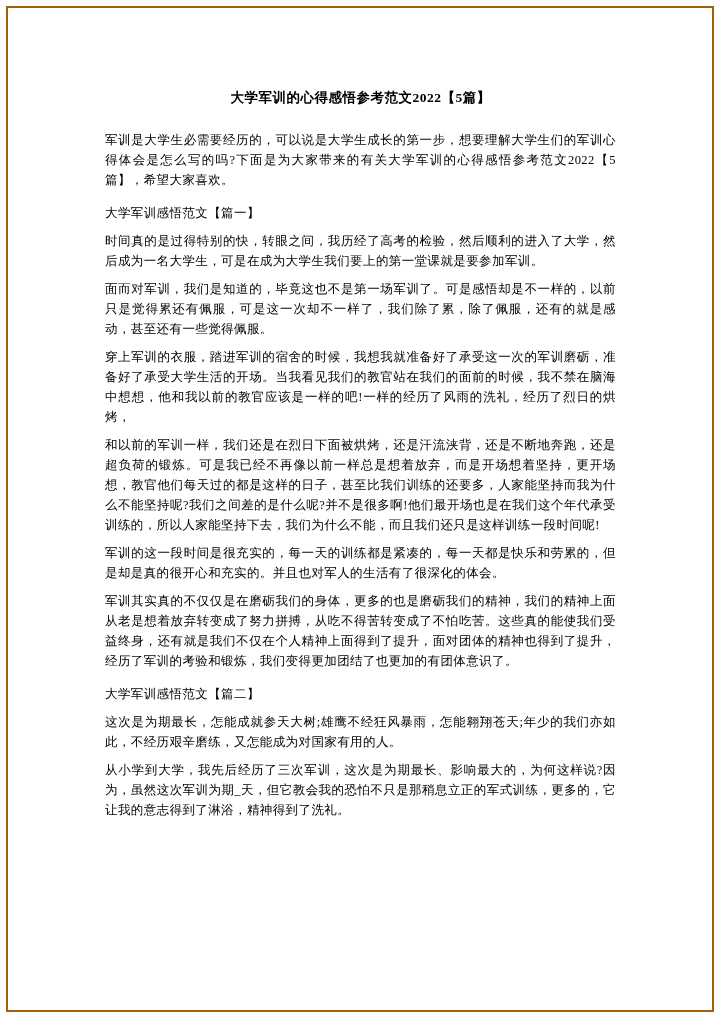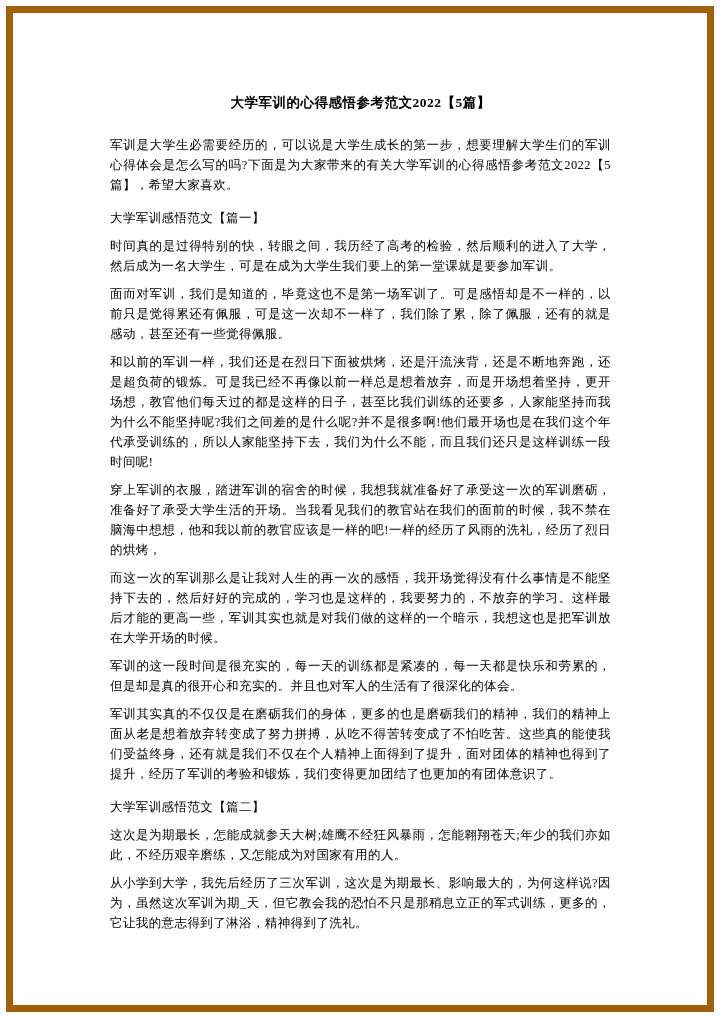--- a/index.html
+++ b/index.html
@@ -15,21 +15,21 @@
     font-family: "Liberation Serif", "DejaVu Serif", serif;
     color: #000000;
   }
   .page {
     position: absolute;
     left: 6px;
     top: 6px;
     width: 708px;
     height: 1006px;
     background: #ffffff;
-    border: 7px solid #a16207;
+    border: 2px solid #a16207;
     padding: 80px 96px 24px 97px;
     overflow: hidden;
   }
   .doc-title {
     font-size: 13.5px;
     font-weight: bold;
     text-align: center;
     margin: 0 0 22px 0;
     line-height: 20px;
     letter-spacing: 0.5px;
@@ -50,21 +50,20 @@
 </head>
 <body>
 
 <div class="page">
   <h1 class="doc-title">大学军训的心得感悟参考范文2022【5篇】</h1>
 
   <p class="para body">军训是大学生必需要经历的，可以说是大学生成长的第一步，想要理解大学生们的军训心得体会是怎么写的吗?下面是为大家带来的有关大学军训的心得感悟参考范文2022【5篇】，希望大家喜欢。</p>
   <p class="para heading">大学军训感悟范文【篇一】</p>
   <p class="para body">时间真的是过得特别的快，转眼之间，我历经了高考的检验，然后顺利的进入了大学，然后成为一名大学生，可是在成为大学生我们要上的第一堂课就是要参加军训。</p>
   <p class="para body">面而对军训，我们是知道的，毕竟这也不是第一场军训了。可是感悟却是不一样的，以前只是觉得累还有佩服，可是这一次却不一样了，我们除了累，除了佩服，还有的就是感动，甚至还有一些觉得佩服。</p>
+  <p class="para body">穿上军训的衣服，踏进军训的宿舍的时候，我想我就准备好了承受这一次的军训磨砺，准备好了承受大学生活的开场。当我看见我们的教官站在我们的面前的时候，我不禁在脑海中想想，他和我以前的教官应该是一样的吧!一样的经历了风雨的洗礼，经历了烈日的烘烤，</p>
   <p class="para body">和以前的军训一样，我们还是在烈日下面被烘烤，还是汗流浃背，还是不断地奔跑，还是超负荷的锻炼。可是我已经不再像以前一样总是想着放弃，而是开场想着坚持，更开场想，教官他们每天过的都是这样的日子，甚至比我们训练的还要多，人家能坚持而我为什么不能坚持呢?我们之间差的是什么呢?并不是很多啊!他们最开场也是在我们这个年代承受训练的，所以人家能坚持下去，我们为什么不能，而且我们还只是这样训练一段时间呢!</p>
-  <p class="para body">穿上军训的衣服，踏进军训的宿舍的时候，我想我就准备好了承受这一次的军训磨砺，准备好了承受大学生活的开场。当我看见我们的教官站在我们的面前的时候，我不禁在脑海中想想，他和我以前的教官应该是一样的吧!一样的经历了风雨的洗礼，经历了烈日的烘烤，</p>
-  <p class="para body">而这一次的军训那么是让我对人生的再一次的感悟，我开场觉得没有什么事情是不能坚持下去的，然后好好的完成的，学习也是这样的，我要努力的，不放弃的学习。这样最后才能的更高一些，军训其实也就是对我们做的这样的一个暗示，我想这也是把军训放在大学开场的时候。</p>
   <p class="para body">军训的这一段时间是很充实的，每一天的训练都是紧凑的，每一天都是快乐和劳累的，但是却是真的很开心和充实的。并且也对军人的生活有了很深化的体会。</p>
   <p class="para body">军训其实真的不仅仅是在磨砺我们的身体，更多的也是磨砺我们的精神，我们的精神上面从老是想着放弃转变成了努力拼搏，从吃不得苦转变成了不怕吃苦。这些真的能使我们受益终身，还有就是我们不仅在个人精神上面得到了提升，面对团体的精神也得到了提升，经历了军训的考验和锻炼，我们变得更加团结了也更加的有团体意识了。</p>
   <p class="para heading">大学军训感悟范文【篇二】</p>
   <p class="para body">这次是为期最长，怎能成就参天大树;雄鹰不经狂风暴雨，怎能翱翔苍天;年少的我们亦如此，不经历艰辛磨练，又怎能成为对国家有用的人。</p>
   <p class="para body">从小学到大学，我先后经历了三次军训，这次是为期最长、影响最大的，为何这样说?因为，虽然这次军训为期_天，但它教会我的恐怕不只是那稍息立正的军式训练，更多的，它让我的意志得到了淋浴，精神得到了洗礼。</p>
 </div>
 
 </body></html>

